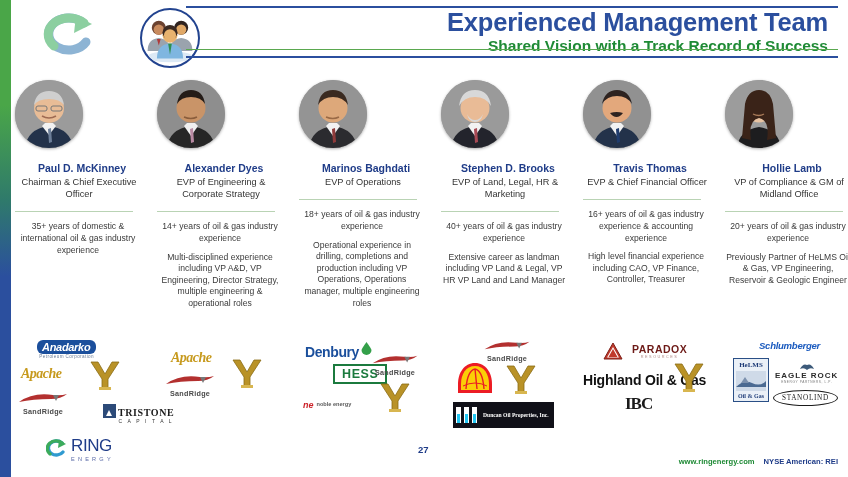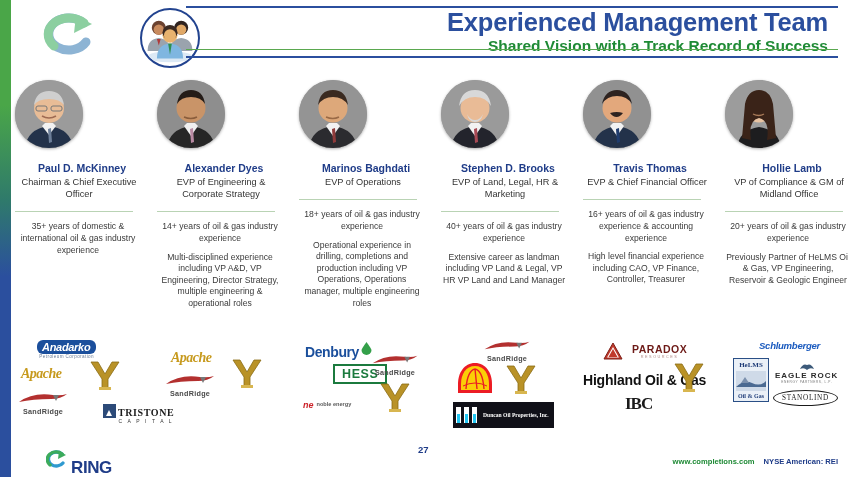--- a/index.html
+++ b/index.html
@@ -198,23 +198,22 @@
   
   .footer {
     position: absolute; left: 0; bottom: 0;
     width: 848px; height: 46px;
   }
   .ring-logo-foot {
     position: absolute; left: 46px; top: 6px;
     display: flex; align-items: center; gap: 3px;
   }
   .ring-word {
-    color: #1f3c88; font-size: 17px; font-weight: bold; letter-spacing: -0.4px;
+    color: #1f3c88; font-size: 17px; font-weight: normal; letter-spacing: -0.4px;
     line-height: 1;
-    margin-top: 22px;
   }
   .ring-energy {
     color: #5b6ba8; font-size: 5.6px; letter-spacing: 3.2px; margin-top: 2px;
   }
   .page-num {
     position: absolute; left: 418px; top: 13px;
     color: #1f3c88; font-size: 9.5px; font-weight: bold;
   }
   .foot-right {
     position: absolute; right: 10px; top: 26px;
@@ -545,18 +544,18 @@
         <path d="M4,15 A8,7 0 0 1 16,4" fill="none" stroke="#3cab5c" stroke-width="3.4" stroke-linecap="round"></path>
         <path d="M13,1 L20,5 L12,9 Z" fill="#3cab5c"></path>
       </svg>
       <div style="display:flex; flex-direction:column;">
         <span class="ring-word">RING</span>
         <span class="ring-energy">ENERGY</span>
       </div>
     </div>
     <div class="page-num">27</div>
     <div class="foot-right">
-      <span class="web">www.completions.com</span>
+      <span class="web">www.ringenergy.com</span>
       <span class="nyse">NYSE American: REI</span>
     </div>
   </div>
 
 </div>
 
 </body></html>

